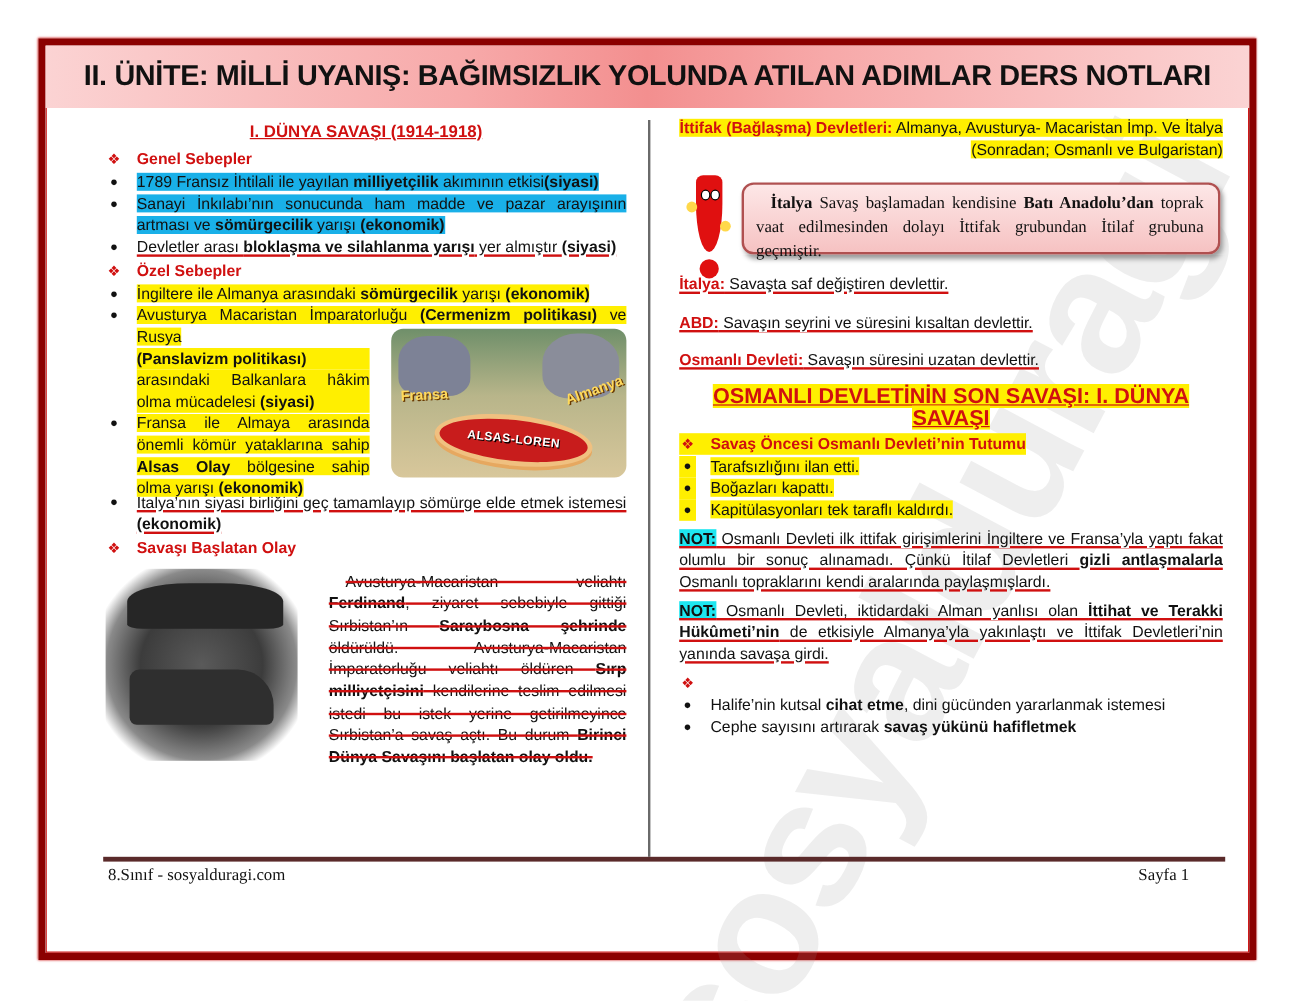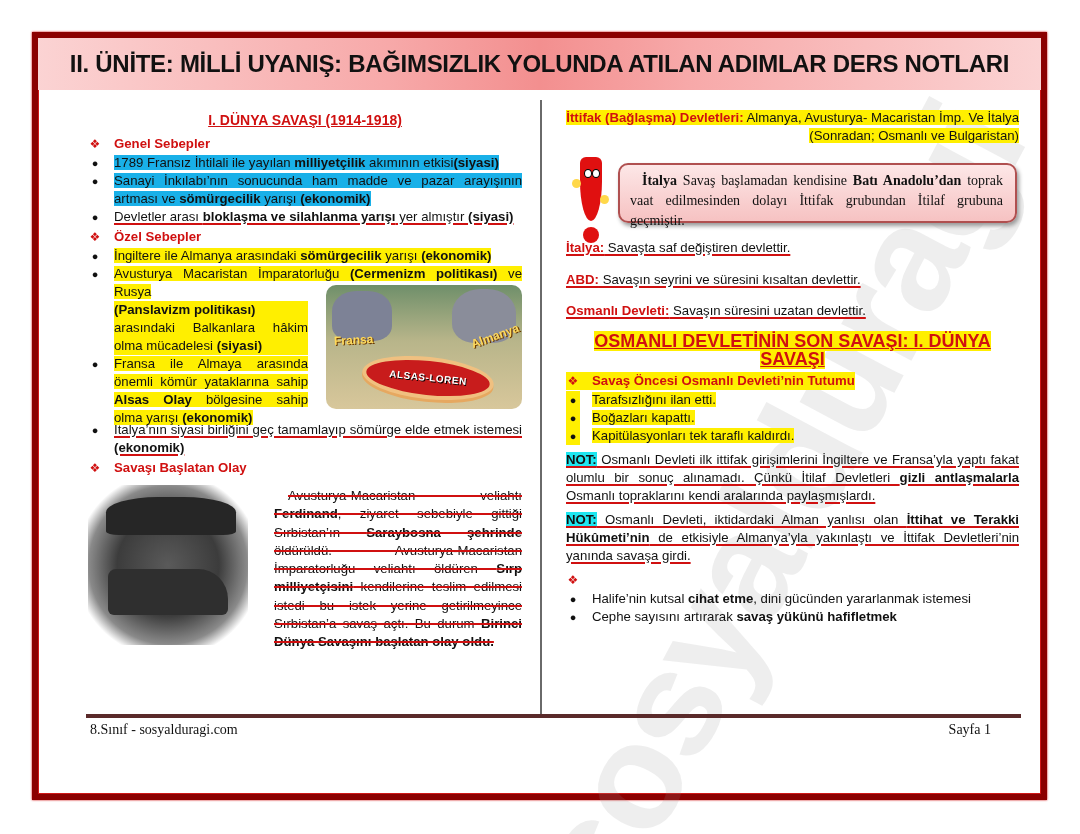--- a/index.html
+++ b/index.html
@@ -1,21 +1,21 @@
 <!DOCTYPE html>
 <html><head>
 <meta charset="utf-8">
 <style>
   html,body{margin:0;padding:0;background:#ffffff;}
   body{width:1080px;height:834px;position:relative;overflow:hidden;font-family:"Liberation Sans","DejaVu Sans",sans-serif;color:#111;}
   .frame{position:absolute;left:32px;top:32px;width:1003px;height:756px;border:6px solid #8b0000;box-shadow:0 0 0 1px #d01818 inset, 0 0 2px #c00;background:#fff;}
   .title-bar{position:absolute;left:0;top:0;right:0;height:52px;background:linear-gradient(90deg,#fbd3d3 0%,#f7a9a9 35%,#f38f8f 50%,#f7a9a9 65%,#fbd3d3 100%);display:flex;align-items:center;justify-content:center;}
   .title-bar h1{margin:0;font-size:24px;font-weight:bold;letter-spacing:-0.3px;color:#111;white-space:nowrap;}
   .divider{position:absolute;left:502px;top:62px;width:2px;height:614px;background:#6a6a6a;}
-  .col{position:absolute;top:71px;font-size:13.2px;line-height:18px;}
+  .col{position:absolute;top:60px;font-size:13.2px;line-height:18px;}
   .col-left{left:50px;width:434px;}
   .col-right{left:528px;width:453px;}
   .sec-title{text-align:center;font-weight:bold;color:#d01010;text-decoration:underline;font-size:14px;margin:2px 0 6px 0;}
   .head{color:#d01010;font-weight:bold;display:flex;align-items:center;margin:2px 0 1px 0;}
   .head .ic{width:14px;margin-right:12px;color:#d01010;font-size:12px;text-align:center;}
   .item{display:flex;align-items:flex-start;text-align:justify;}
   .item .bul{width:14px;margin-right:12px;flex:none;text-align:center;font-size:11px;line-height:18px;}
   .item .txt{flex:1;}
   .hl-blue{background:#19b0e8;}
   .hl-yel{background:#ffef00;}

